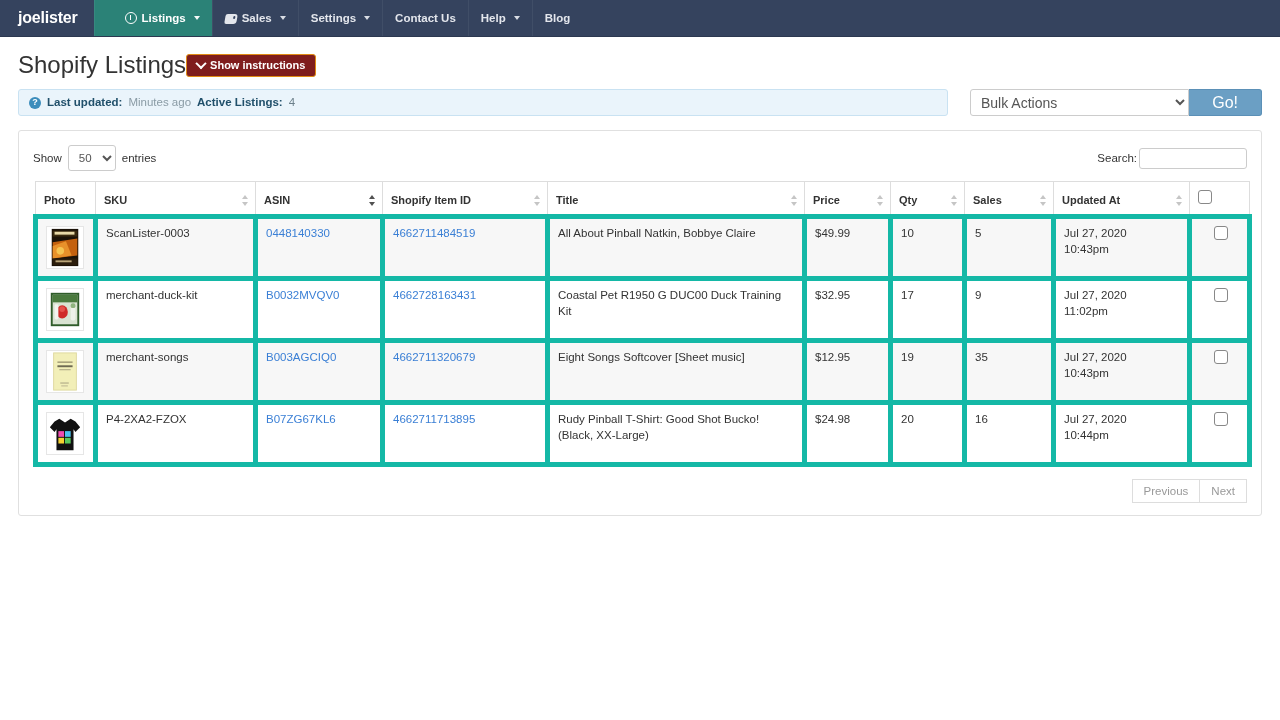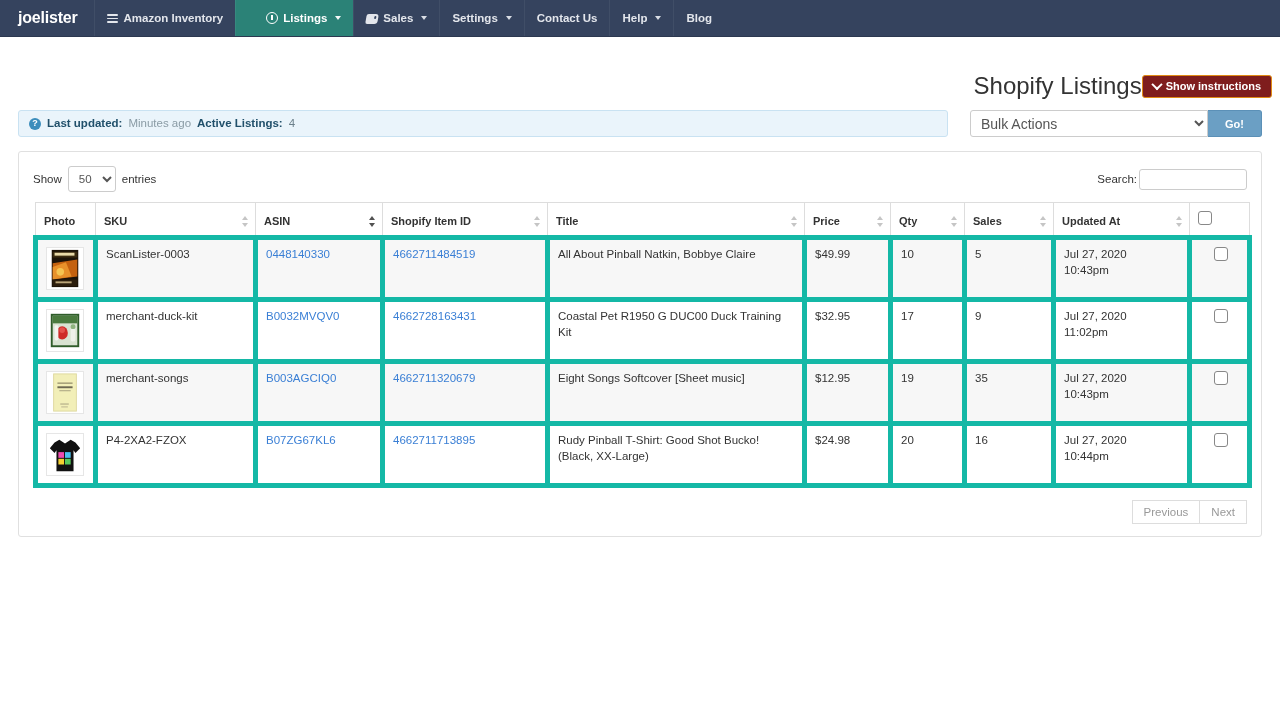--- a/index.html
+++ b/index.html
@@ -73,23 +73,22 @@
     width: 0; height: 0;
     border-left: 3.5px solid transparent;
     border-right: 3.5px solid transparent;
     border-top: 4px solid currentColor;
     margin-left: 3px;
     opacity: 0.95;
   }
 
   
   .page-head {
-    display: flex; align-items: center; justify-content: flex-end;
+    display: flex; align-items: center; justify-content: flex-start;
     padding: 14px 8px 6px 18px;
-    margin-top: 21px;
   }
   .page-title {
     font-size: 24px;
     font-weight: normal;
     color: #333;
     margin: 0;
   }
   .btn-instructions {
     background: #7f1d1d;
     border: 1px solid #e08b14;
@@ -151,25 +150,24 @@
     font-family: "Liberation Sans", sans-serif;
     color: #555;
     padding: 0 6px;
     outline: none;
   }
   .btn-go {
     background: #6b9fc4;
     border: 1px solid #5b90b7;
     border-left: none;
     color: #ffffff;
-    font-size: 11px;
-    padding: 0 17px;
+    font-size: 16px;
+    padding: 0 23px;
     border-radius: 0 3px 3px 0;
     cursor: pointer;
-    font-weight: bold;
   }
 
   
   .panel {
     margin: 14px 18px 0 18px;
     background: #ffffff;
     border: 1px solid #e0e0e0;
     border-radius: 3px;
     padding: 14px 14px 12px 14px;
   }
@@ -288,26 +286,20 @@
     cursor: pointer;
   }
   .pager button + button { border-left: none; }
 </style>
 </head>
 <body>
 
 <div class="navbar">
   <div class="brand">joelister</div>
 
-  <div class="nav-item">
-    <span class="nav-ico ico-lines">
-        <i></i>
-      </span>
-    <span>Amazon Inventory</span>
-  </div>
 
   <div class="nav-item active">
     <span class="nav-ico ico-circle"></span>
     <span>Listings</span>
     <span class="caret"></span>
   </div>
 
   <div class="nav-item">
     <span class="nav-ico ico-tag"></span>
     <span>Sales</span>

